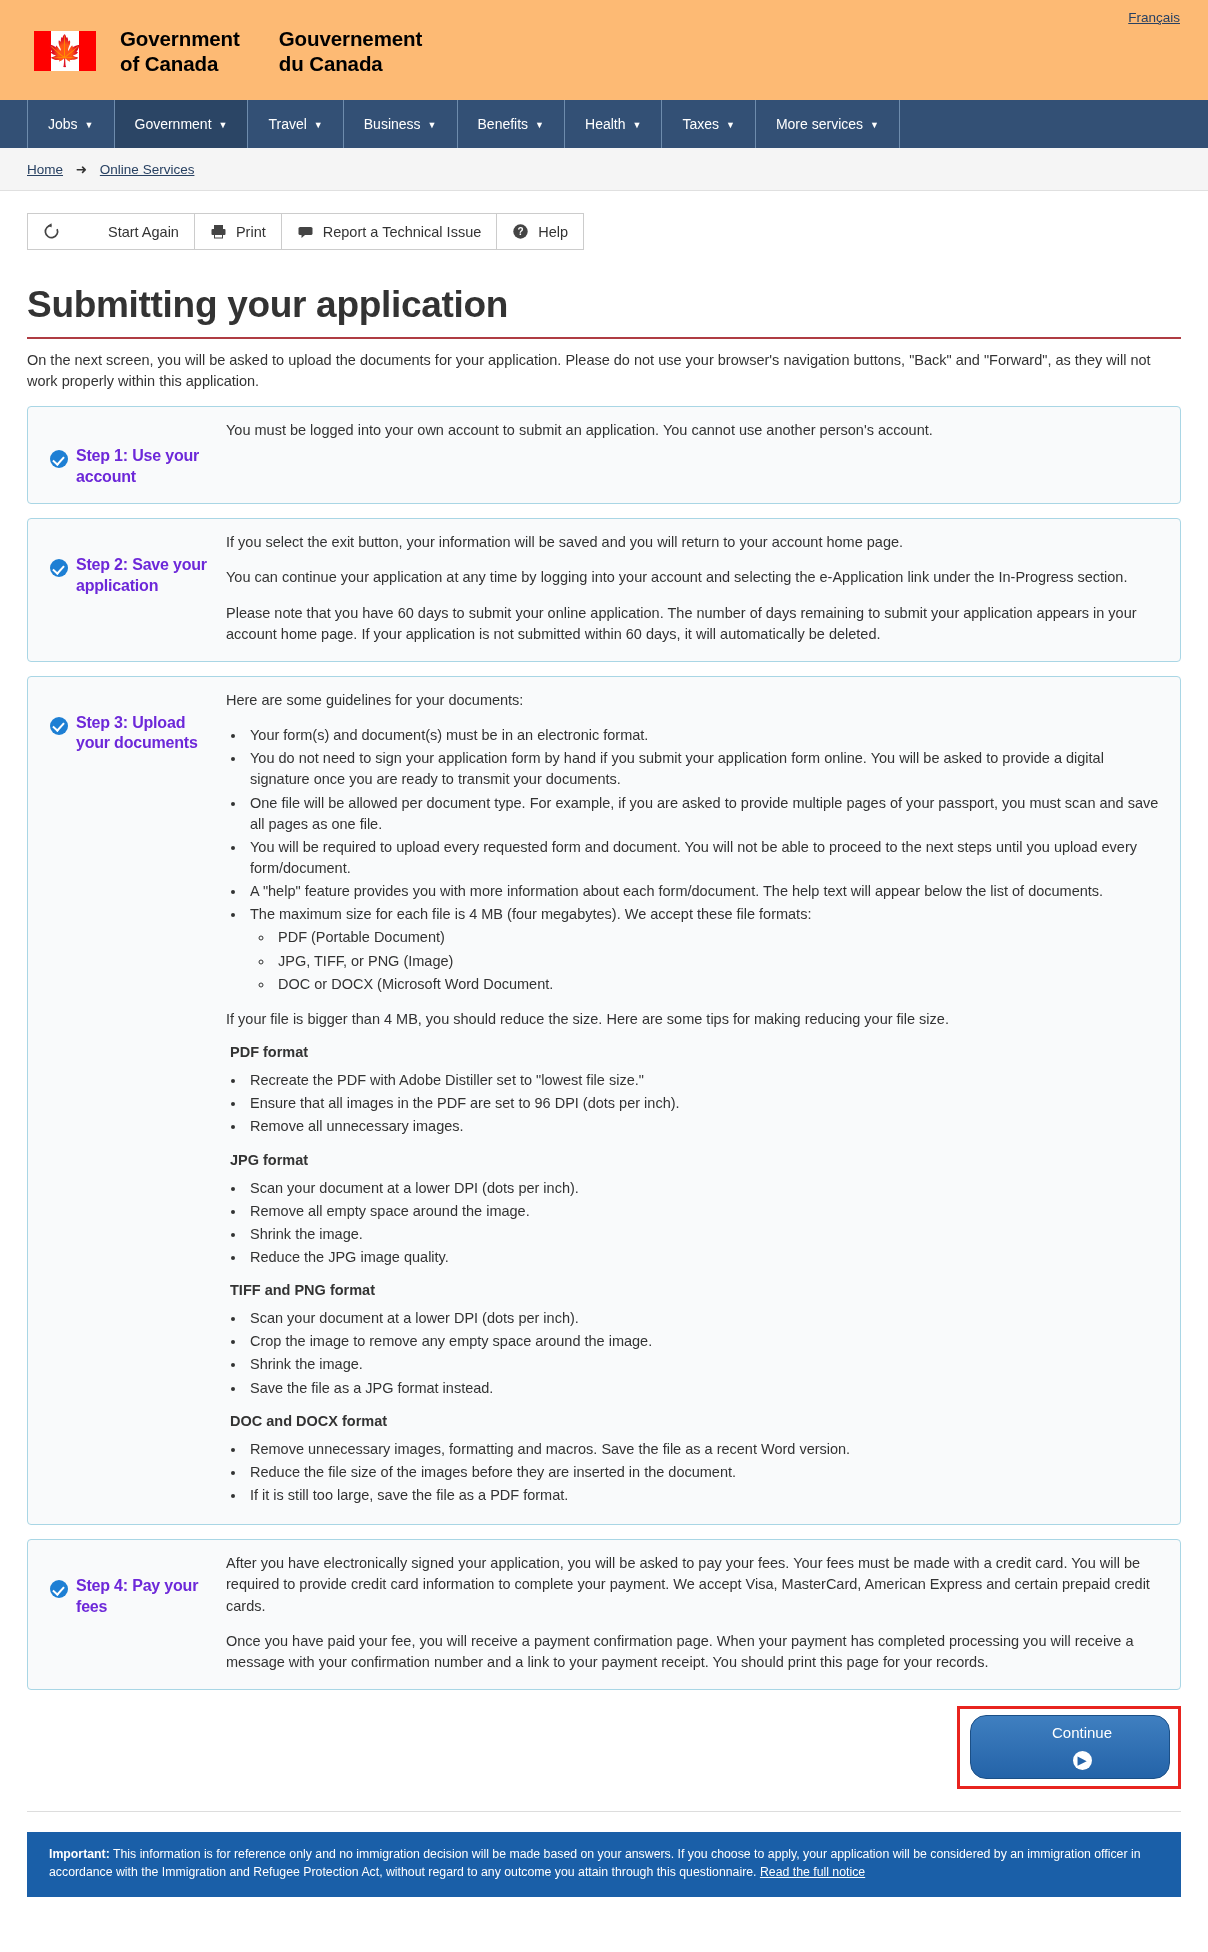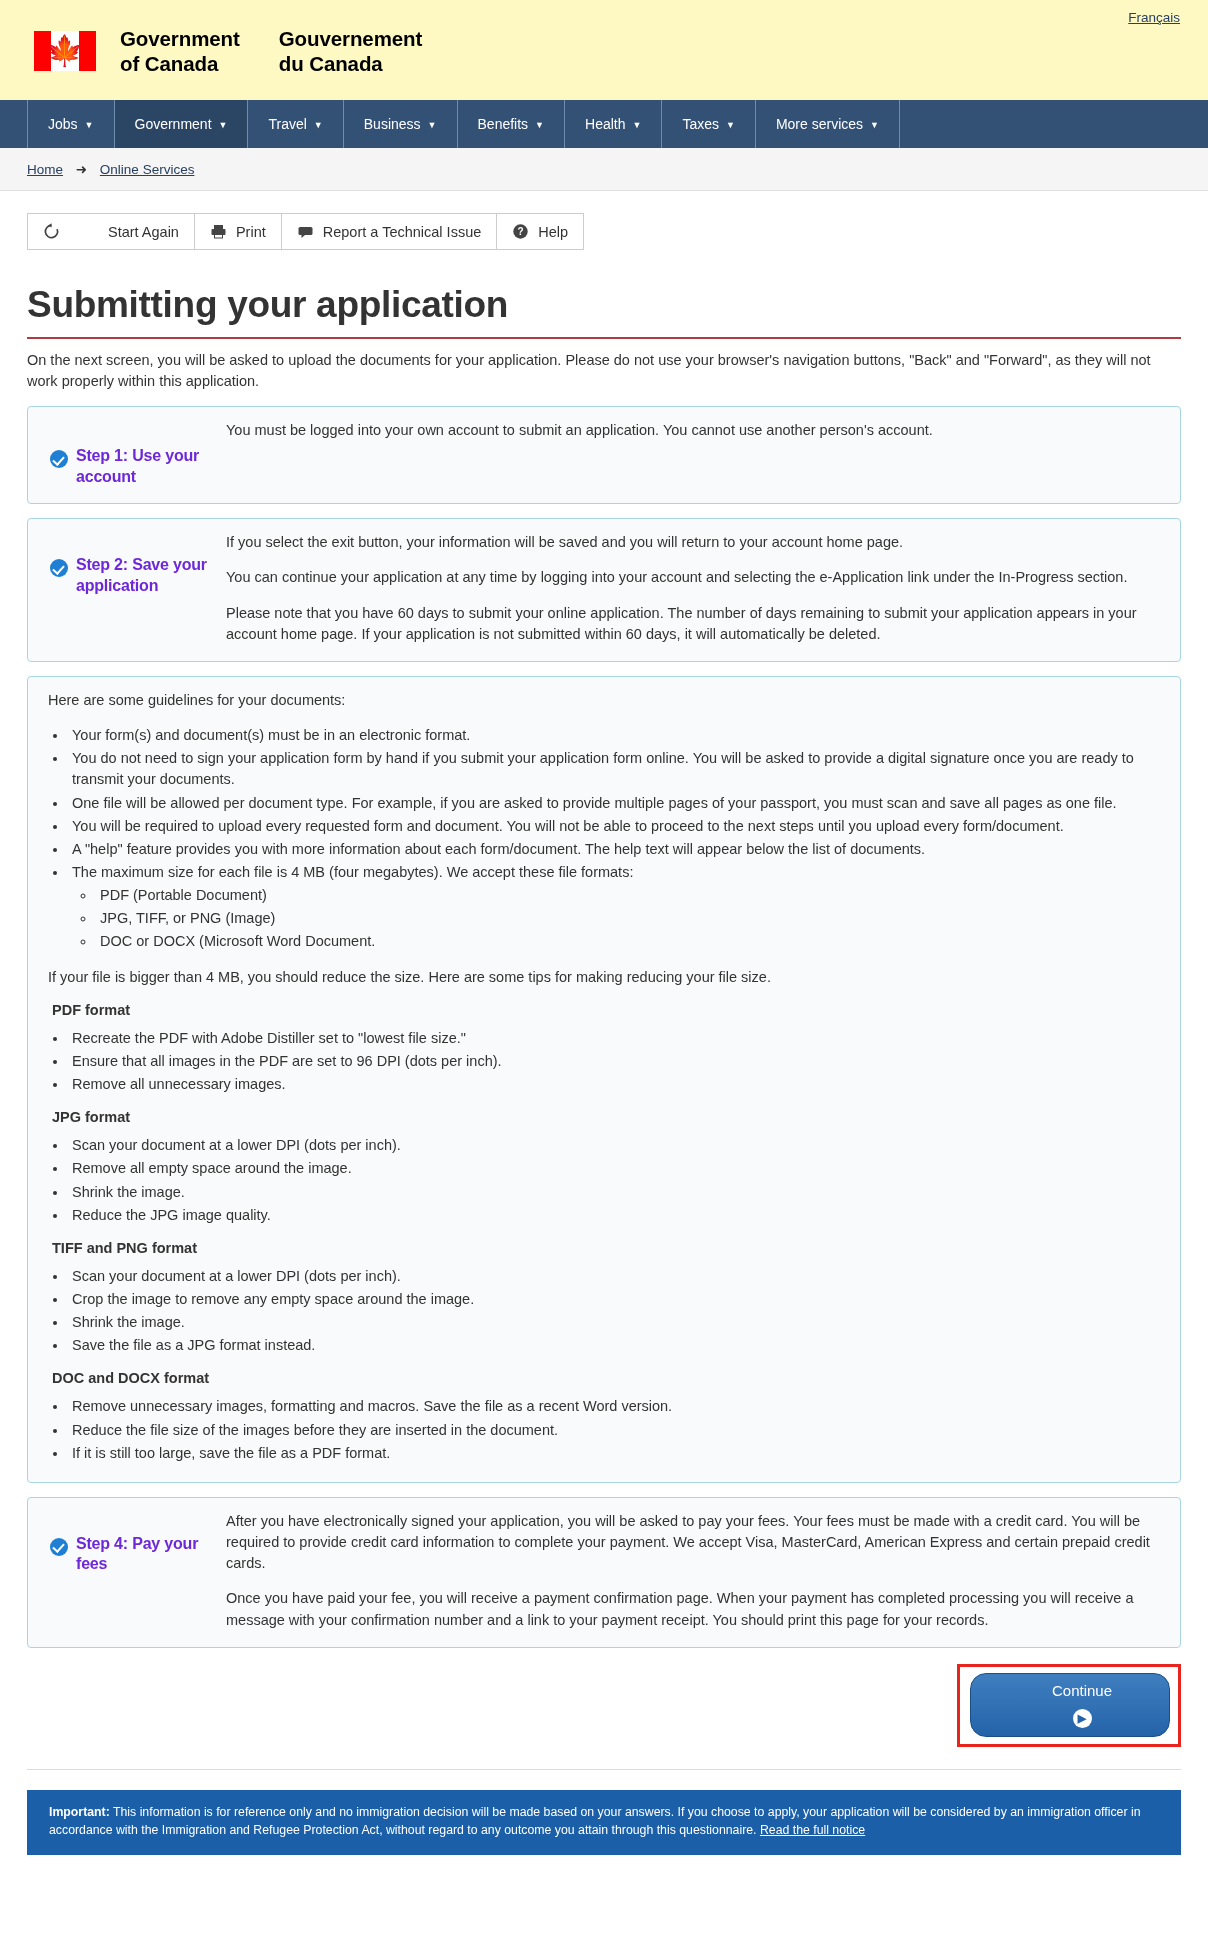--- a/index.html
+++ b/index.html
@@ -5,21 +5,21 @@
   * { box-sizing: border-box; margin:0; padding:0; }
   html,body { width:1208px; }
   body {
     font-family: "Liberation Sans", sans-serif;
     background:#fff; color:#333;
     font-size:15px; -webkit-font-smoothing:antialiased;
   }
   .page { width:1208px; position:relative; background:#fff; }
 
   
-  .topbar { position:relative; height:100px; background:#fef9c3; }
+  .topbar { position:relative; height:100px; background:#fdba74; }
   .lang-link {
     position:absolute; right:28px; top:10px;
     font-size:13.5px; color:#284162; text-decoration:underline; cursor:pointer;
   }
   .brand { display:flex; align-items:center; padding:26px 0 0 34px; }
   .flag { width:62px; height:40px; position:relative; background:#fff; display:inline-block; }
   .flag .bar { position:absolute; top:0; width:17px; height:40px; background:#ff0000; }
   .flag .bar.l { left:0; }
   .flag .bar.r { right:0; }
   .flag .leaf {
@@ -270,20 +270,24 @@
         <span class="step-title">Step 2: Save your application</span>
       </div>
       <div class="step-body">
         <p>If you select the exit button, your information will be saved and you will return to your account home page.</p>
         <p>You can continue your application at any time by logging into your account and selecting the e-Application link under the In-Progress section.</p>
         <p>Please note that you have 60 days to submit your online application. The number of days remaining to submit your application appears in your account home page. If your application is not submitted within 60 days, it will automatically be deleted.</p>
       </div>
     </div>
 
     <div class="panel">
+      <div class="step-head">
+        <span class="check"></span>
+        <span class="step-title">Step 3: Upload your documents</span>
+      </div>
       <div class="step-body">
         <p>Here are some guidelines for your documents:</p>
         <ul>
           <li>Your form(s) and document(s) must be in an electronic format.</li>
           <li>You do not need to sign your application form by hand if you submit your application form online. You will be asked to provide a digital signature once you are ready to transmit your documents.</li>
           <li>One file will be allowed per document type. For example, if you are asked to provide multiple pages of your passport, you must scan and save all pages as one file.</li>
           <li>You will be required to upload every requested form and document. You will not be able to proceed to the next steps until you upload every form/document.</li>
           <li>A "help" feature provides you with more information about each form/document. The help text will appear below the list of documents.</li>
           <li>
             <span>The maximum size for each file is 4 MB (four megabytes). We accept these file formats:</span>

